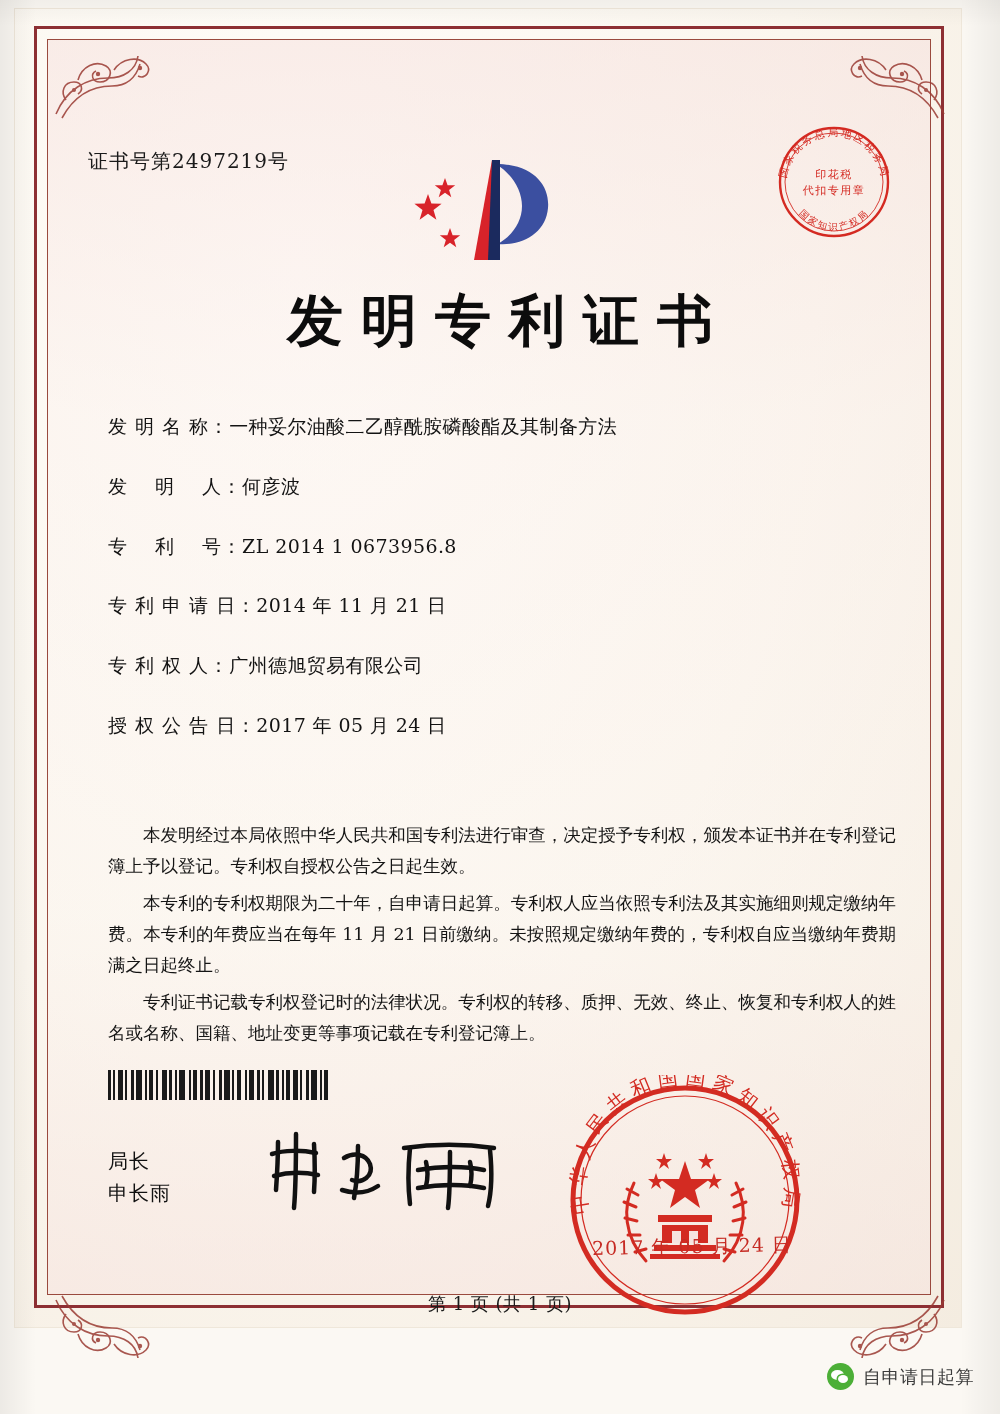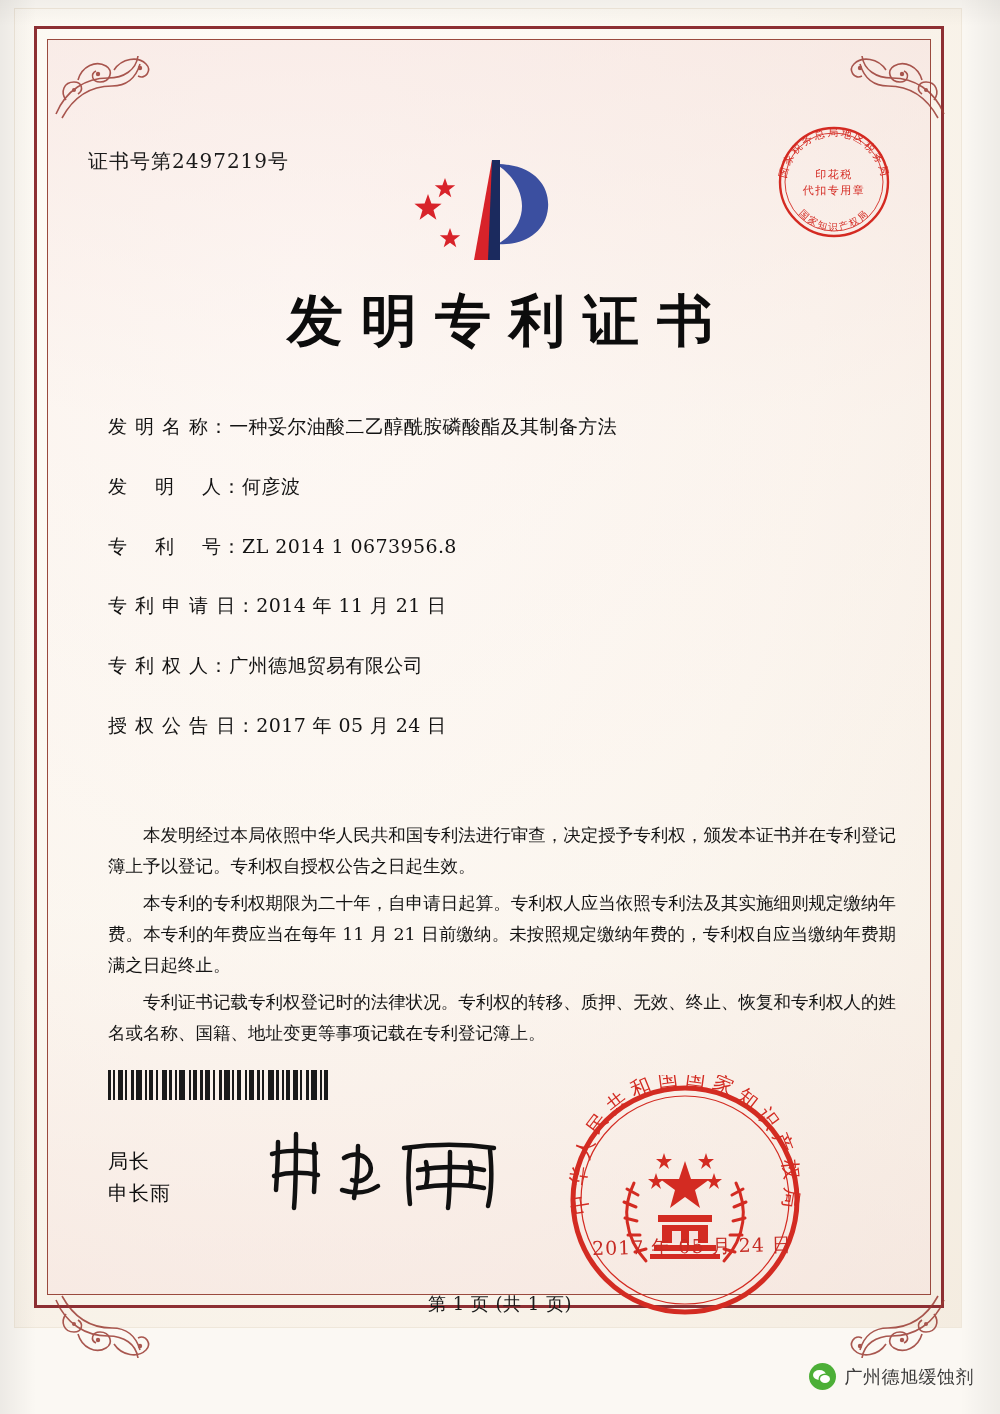--- a/index.html
+++ b/index.html
@@ -573,14 +573,14 @@
 
   <div id="seal-date">2017 年 05 月 24 日</div>
 
   <div id="page-number">第 1 页 (共 1 页)</div>
 
   <div id="scan-shade"></div>
 </div>
 
 <div id="wechat-badge">
   <span class="wc-icon"></span>
-  <span class="wc-text">广州德旭缓蚀剂</span>
+  <span class="wc-text">自申请日起算</span>
 </div>
 
 </body></html>

